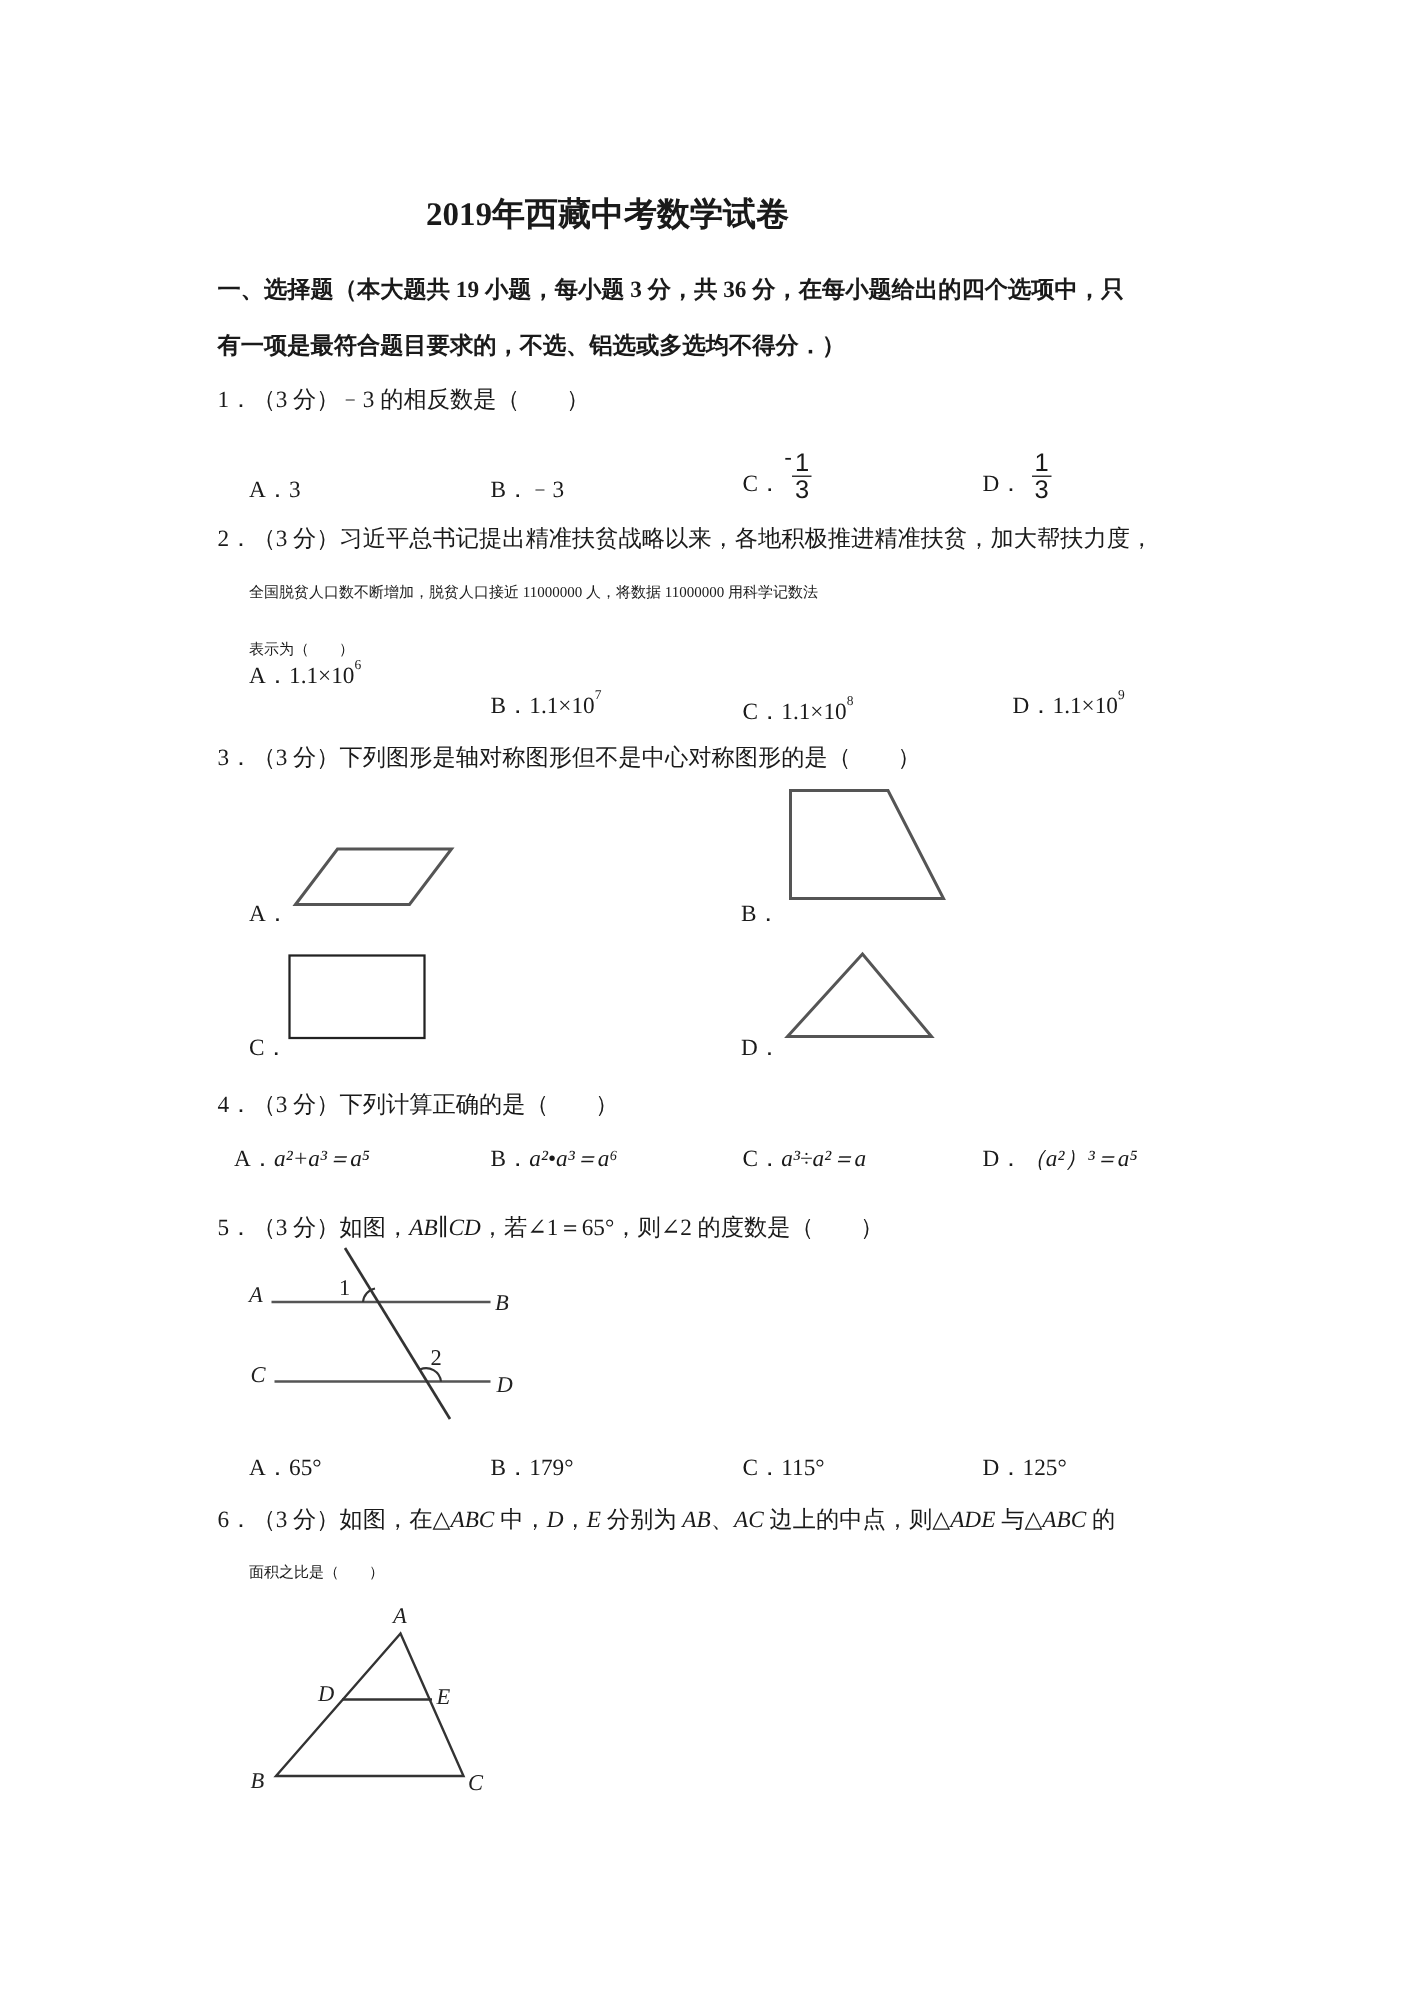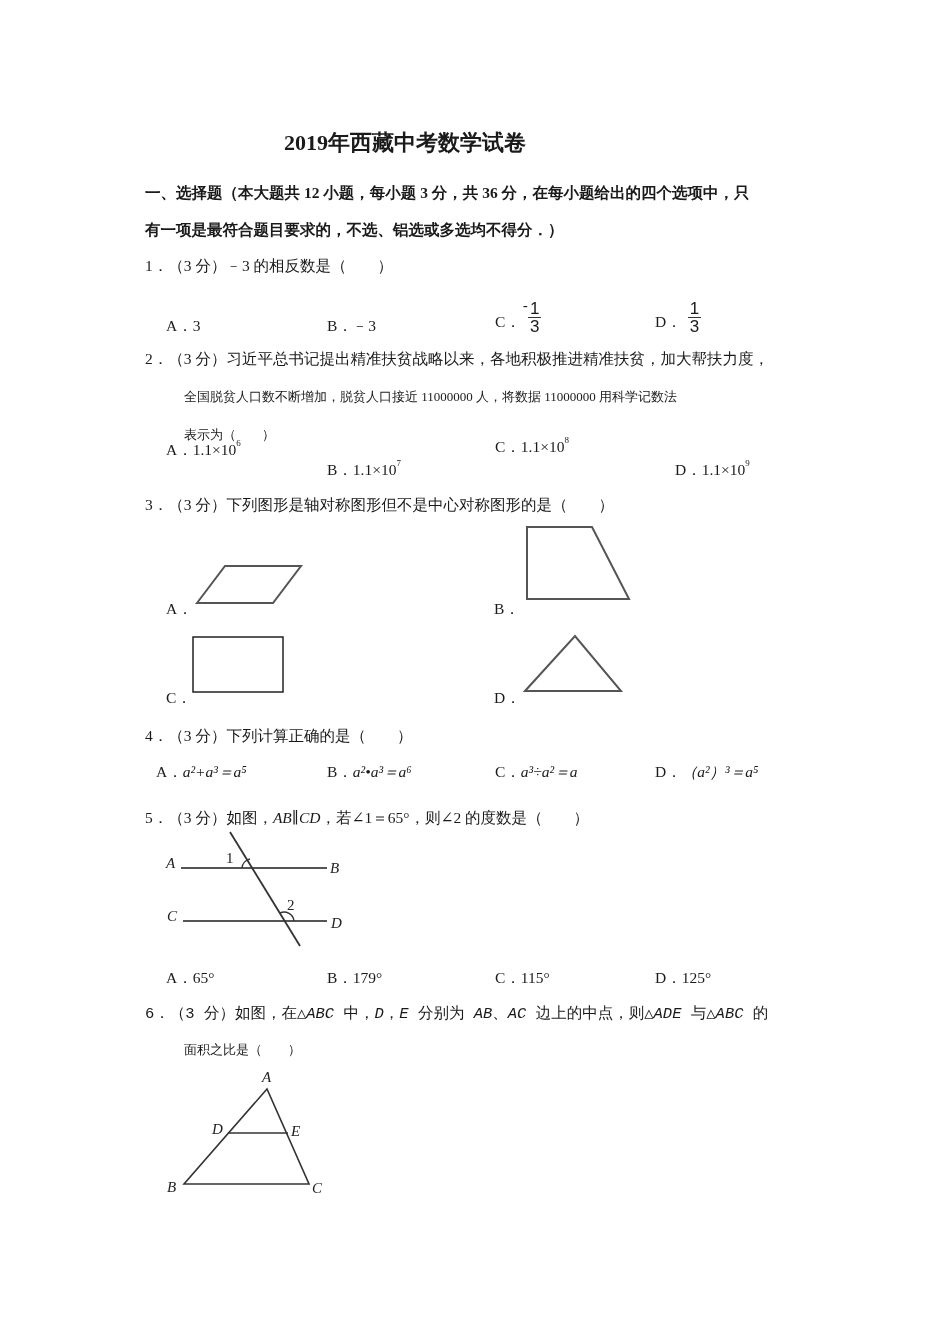--- a/index.html
+++ b/index.html
@@ -2,36 +2,36 @@
 <html><head>
 <meta charset="utf-8">
 <style>
   html, body { margin: 0; padding: 0; background: #ffffff; }
   body { width: 950px; height: 1344px; position: relative; overflow: hidden;
          font-family: "Liberation Serif", "DejaVu Serif", serif; color: #1a1a1a; }
   .abs { position: absolute; white-space: nowrap; }
   .title { font-size: 22px; font-weight: bold; left: 0; width: 810px; text-align: center; top: 128px; }
   .section { font-size: 15.5px; font-weight: bold; left: 145px; }
   .q { font-size: 15.5px; left: 145px; }
-  .qc { font-size: 13px; left: 184px; }
+  .qc { font-size: 10px; left: 166px; }
   .opt { font-size: 15.5px; }
   i { font-style: italic; }
   sup { font-size: 9px; vertical-align: top; position: relative; top: -2px; }
   .frac { display: inline-block; text-align: center; font-family: "Liberation Sans", sans-serif; font-size: 17px; line-height: 17px; vertical-align: bottom; }
   .frac .num { display: block; border-bottom: 1px solid #333; padding: 0 2px; }
   .frac .den { display: block; }
   svg { position: absolute; overflow: visible; }
   svg text { font-family: "Liberation Serif", serif; font-style: italic; font-size: 15px; fill: #222; }
 </style>
 </head>
 <body>
 
 <div class="abs title">2019年西藏中考数学试卷</div>
 
-<div class="abs section" style="top:183px;">一、选择题（本大题共 12 小题，每小题 3 分，共 36 分，在每小题给出的四个选项中，只</div>
+<div class="abs section" style="top:183px;">一、选择题（本大题共 19 小题，每小题 3 分，共 36 分，在每小题给出的四个选项中，只</div>
 <div class="abs section" style="top:220px;">有一项是最符合题目要求的，不选、铝选或多选均不得分．）</div>
 
 <div class="abs q" style="top:256px;">
   <span>1．</span><span>（3 分）﹣3 的相反数是（　　）</span>
 </div>
 <div class="abs opt" style="top:316px; left:166px;"><span>A．</span><span>3</span></div>
 <div class="abs opt" style="top:316px; left:327px;"><span>B．</span><span>﹣3</span></div>
 <div class="abs opt" style="top:287px; left:495px; height:48px; display:flex; align-items:flex-end;">
   <span style="margin-bottom:2px;">C．</span>
   <span style="font-family:'Liberation Sans',sans-serif; margin-bottom:20px; margin-left:2px;">-</span>
@@ -48,21 +48,21 @@
     </span>
 </div>
 
 <div class="abs q" style="top:349px;">
   <span>2．</span><span>（3 分）习近平总书记提出精准扶贫战略以来，各地积极推进精准扶贫，加大帮扶力度，</span>
 </div>
 <div class="abs qc" style="top:388px;">全国脱贫人口数不断增加，脱贫人口接近 11000000 人，将数据 11000000 用科学记数法</div>
 <div class="abs qc" style="top:426px;">表示为（　　）</div>
 <div class="abs opt" style="top:440px; left:166px;"><span>A．</span><span>1.1×10</span><sup>6</sup></div>
 <div class="abs opt" style="top:460px; left:327px;"><span>B．</span><span>1.1×10</span><sup>7</sup></div>
-<div class="abs opt" style="top:437px; left:495px;"><span>C．</span><span>1.1×10</span><sup>8</sup></div>
+<div class="abs opt" style="top:464px; left:495px;"><span>C．</span><span>1.1×10</span><sup>8</sup></div>
 <div class="abs opt" style="top:460px; left:655px;margin-left:20px;"><span>D．</span><span>1.1×10</span><sup>9</sup></div>
 
 <div class="abs q" style="top:495px;">
   <span>3．</span><span>（3 分）下列图形是轴对称图形但不是中心对称图形的是（　　）</span>
 </div>
 <div class="abs opt" style="top:599px; left:166px;">A．</div>
 <svg style="left:0; top:0;" width="950" height="1344">
   <polygon points="197,603 225,566 301,566 273,603" fill="none" stroke="#555" stroke-width="2"></polygon>
   <polygon points="527,527 592,527 629,599 527,599" fill="none" stroke="#555" stroke-width="2"></polygon>
   <rect x="193" y="637" width="90" height="55" fill="none" stroke="#222" stroke-width="1.5"></rect>
@@ -94,21 +94,21 @@
   <text x="167" y="921">C</text>
   <text x="331" y="928">D</text>
   <text x="226" y="863" style="font-style:normal;">1</text>
   <text x="287" y="910" style="font-style:normal;">2</text>
 </svg>
 <div class="abs opt" style="top:968px; left:166px;"><span>A．</span><span>65°</span></div>
 <div class="abs opt" style="top:968px; left:327px;"><span>B．</span><span>179°</span></div>
 <div class="abs opt" style="top:968px; left:495px;"><span>C．</span><span>115°</span></div>
 <div class="abs opt" style="top:968px; left:655px;"><span>D．</span><span>125°</span></div>
 
-<div class="abs q" style="top:1003px;font-family:Liberation Mono, monospace;">
+<div class="abs q" style="top:1003px;">
   <span>6．</span><span>（3 分）如图，在△</span><i>ABC</i><span> 中，</span><i>D</i><span>，</span><i>E</i><span> 分别为 </span><i>AB</i><span>、</span><i>AC</i><span> 边上的中点，则△</span><i>ADE</i><span> 与△</span><i>ABC</i><span> 的</span>
 </div>
 <div class="abs qc" style="top:1041px;">面积之比是（　　）</div>
 <svg style="left:0; top:0;" width="950" height="1344">
   <polygon points="267,1089 184,1184 309,1184" fill="none" stroke="#333" stroke-width="1.6"></polygon>
   <line x1="228" y1="1133" x2="288" y2="1133" stroke="#333" stroke-width="1.6"></line>
   <text x="262" y="1082">A</text>
   <text x="167" y="1192">B</text>
   <text x="312" y="1193">C</text>
   <text x="212" y="1134">D</text>

